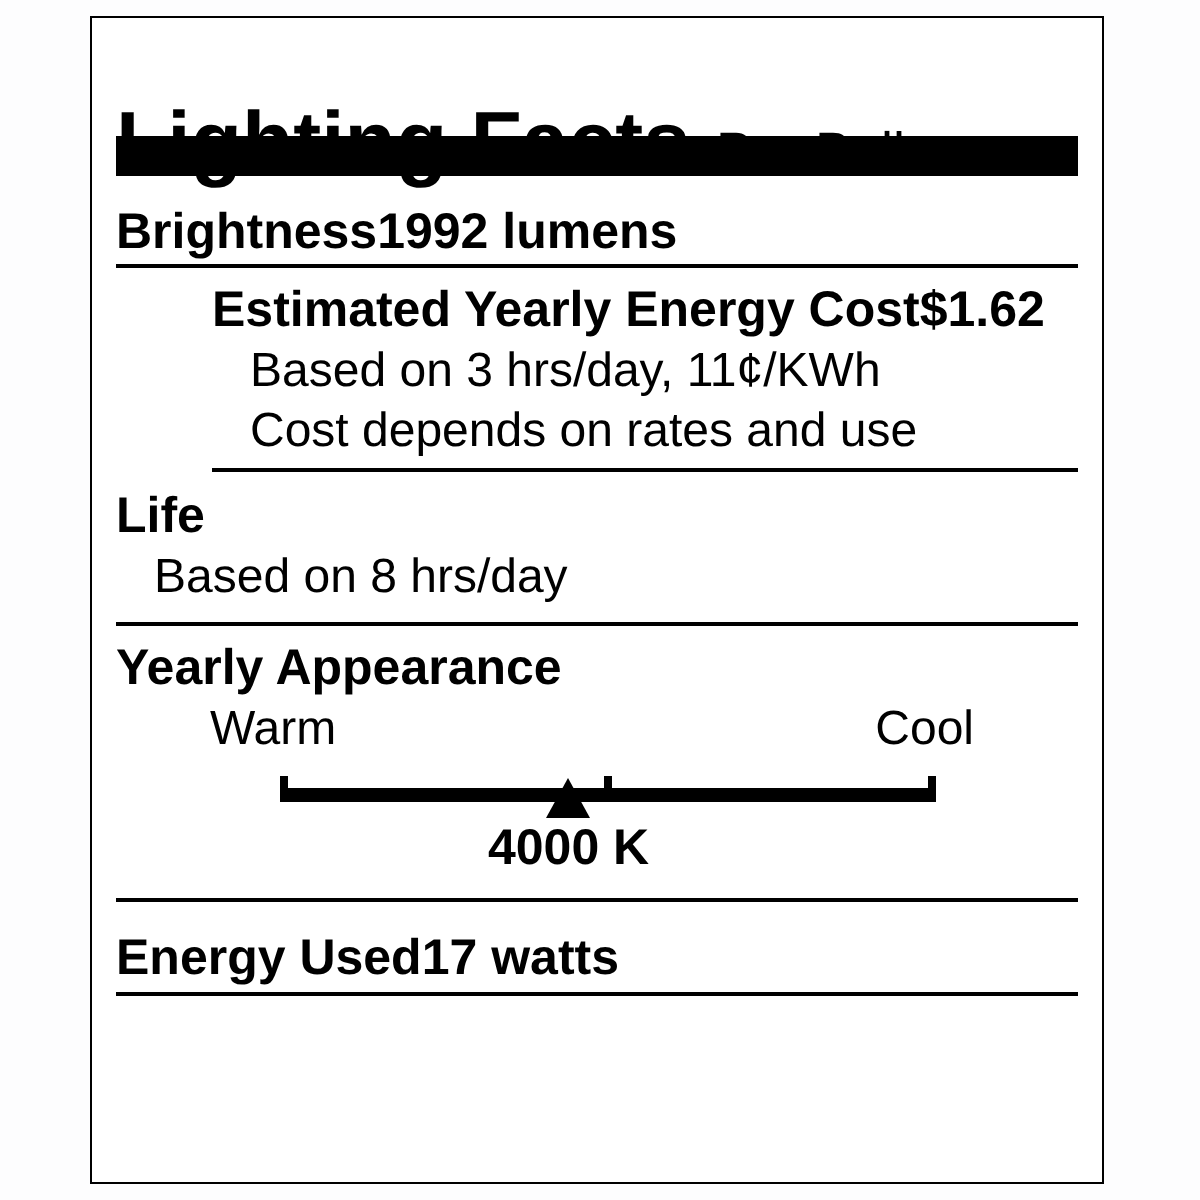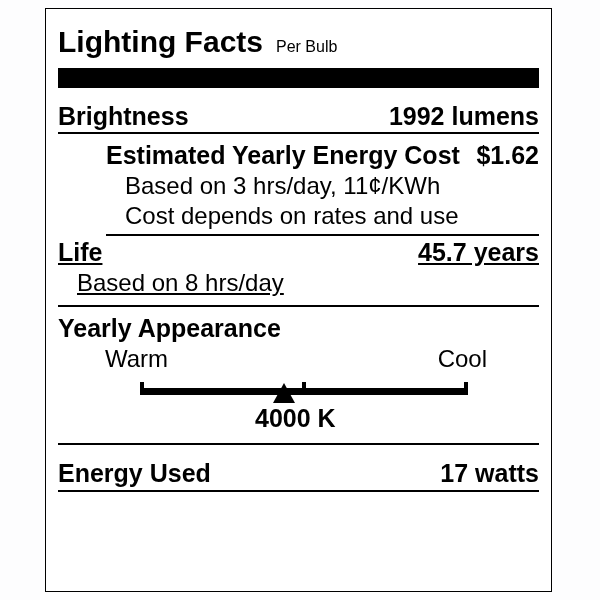--- a/index.html
+++ b/index.html
@@ -2,45 +2,45 @@
 <html><head>
 <meta charset="utf-8">
 <style>
   * { margin:0; padding:0; box-sizing:border-box; }
   html,body { width:600px; height:600px; background:#fdfdfe; font-family:"Liberation Sans", sans-serif; color:#000; }
   .label-card {
     position:absolute; left:45px; top:8px; width:507px; height:584px;
     background:#ffffff; border:1px solid #000; padding:0 12px; overflow:hidden;
   }
   .title-row { display:flex; align-items:baseline; height:59px; padding-top:10px; }
-  .title { font-size:30px; font-weight:bold; line-height:46px; white-space:nowrap; }
-  .subtitle { font-size:16px; font-weight:normal; margin-left:13px; }
+  .title { font-size:42px; font-weight:bold; line-height:46px; white-space:nowrap;margin-top:29px; }
+  .subtitle { font-size:27px; font-weight:normal; margin-left:13px; }
   .bar { height:20px; background:#000; }
   .sec { border-bottom:2px solid #000; }
-  .row { display:flex; justify-content:space-between; align-items:baseline;
+  .row { display:flex; justify-content:flex-start; align-items:baseline;
          font-weight:bold; font-size:25px; line-height:32px; }
   .row .val { white-space:nowrap; }
   .note { font-size:24px; font-weight:normal; line-height:30px; padding-left:19px; }
   .sec-brightness { padding-top:12px; }
   .sec-energy-cost { padding-top:5px; padding-bottom:3px;margin-left:48px; }
-  .sec-life { padding-bottom:7px;text-decoration:underline; }
+  .sec-life { padding-top:6px; padding-bottom:7px; }
   .sec-appearance { padding-top:5px; padding-bottom:10px; }
   .warm-cool-row { display:flex; justify-content:space-between;
                    font-size:24px; line-height:30px; padding-left:47px; padding-right:52px;gap:48px; }
   .scale { position:relative; margin-left:82px; width:328px; height:21px; margin-top:8px; }
   .scale-bar { position:absolute; left:0; top:6px; width:100%; height:7px; background:#000; }
   .cap { position:absolute; top:0; width:4px; height:13px; background:#000; }
   .cap-left { left:0; } .cap-right { right:0; }
   .mid-tick { position:absolute; top:0; left:50%; transform:translateX(-50%); width:4px; height:13px; background:#000; }
   .marker { position:absolute; top:1px; transform:translateX(-50%); width:0; height:0;
             border-left:11px solid transparent; border-right:11px solid transparent;
             border-bottom:20px solid #000; }
   .kelvin-row { position:relative; margin-left:82px; width:328px; height:30px; }
   .kelvin { position:absolute; top:0; transform:translateX(-50%); font-weight:bold;
-            font-size:25px; line-height:30px; white-space:nowrap;margin-left:11px; }
+            font-size:25px; line-height:30px; white-space:nowrap; }
   .sec-energy-used { padding-top:12px; padding-bottom:1px; }
 </style>
 </head>
 <body>
 
 <div class="label-card">
 
   <div class="title-row">
     <span class="title">Lighting Facts</span>
     <span class="subtitle">Per Bulb</span>
@@ -60,21 +60,20 @@
       <span>Estimated Yearly Energy Cost</span>
       <span class="val">$1.62</span>
     </div>
     <div class="note">Based on 3 hrs/day, 11¢/KWh</div>
     <div class="note">Cost depends on rates and use</div>
   </div>
 
   <div class="sec sec-life">
     <div class="row">
       <span>Life</span>
-      <span class="val">45.7 years</span>
     </div>
     <div class="note">Based on 8 hrs/day</div>
   </div>
 
   <div class="sec sec-appearance">
     <div class="row">
       <span>Yearly Appearance</span>
     </div>
     <div class="warm-cool-row">
       <span>Warm</span>

